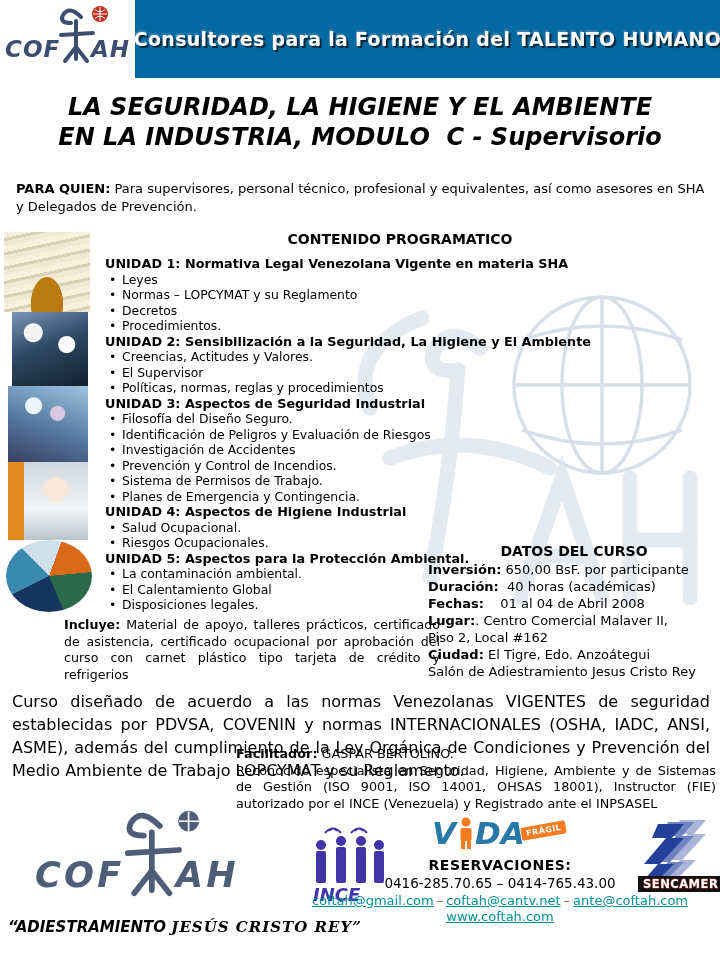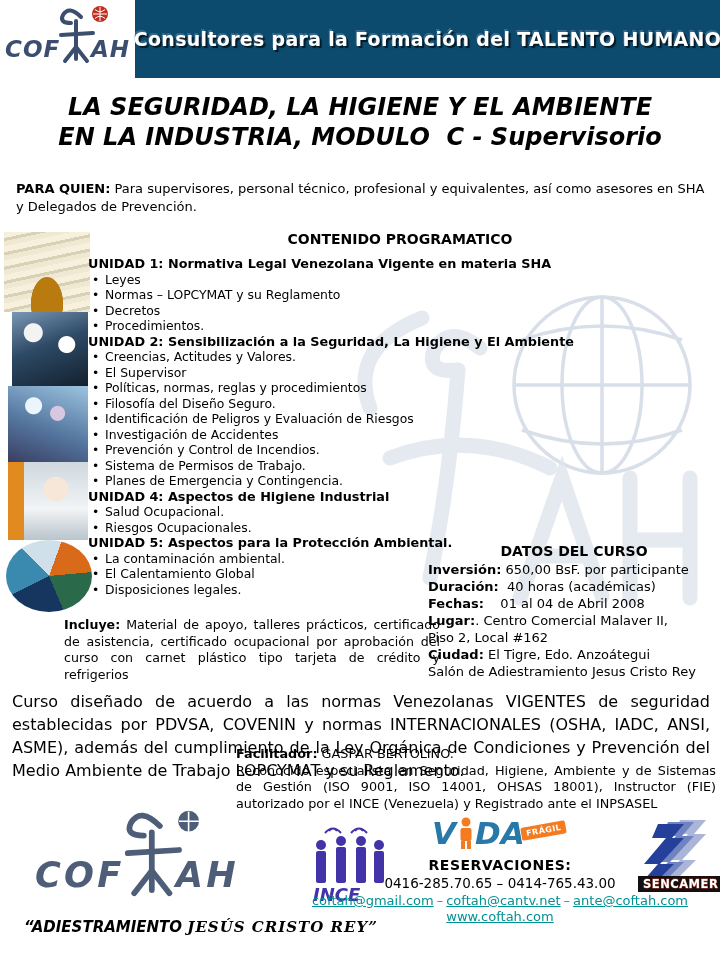--- a/index.html
+++ b/index.html
@@ -1,21 +1,21 @@
 <!DOCTYPE html>
 <html><head>
 <meta charset="utf-8">
 <style>
   html,body{margin:0;padding:0;background:#fff;}
   .page{position:relative;width:720px;height:960px;background:#fff;overflow:hidden;
         font-family:"DejaVu Sans",sans-serif;color:#000;}
   
   .logo-box{position:absolute;left:0;top:0;width:135px;height:78px;background:#fff;
             display:flex;align-items:center;justify-content:center;}
-  .banner{position:absolute;left:135px;top:0;width:585px;height:78px;background:#0c4a6e;
+  .banner{position:absolute;left:135px;top:0;width:585px;height:78px;background:#0369a1;
           display:flex;align-items:center;justify-content:center;}
   .banner span{color:#fff;font-weight:bold;font-size:19px;letter-spacing:.3px;white-space:pre;
           text-shadow:2px 2px 1px rgba(0,0,0,.65), -1px -2px 0 rgba(140,160,190,.35);}
   
   .title{position:absolute;left:0;top:92px;width:720px;text-align:center;
          font-style:italic;font-weight:800;font-size:24px;line-height:30px;}
   .title span{white-space:pre;}
   
   .paraquien{position:absolute;left:16px;top:180px;width:690px;font-size:13px;line-height:18px;}
   .paraquien b{font-weight:bold;}
@@ -36,21 +36,21 @@
     linear-gradient(200deg,#9cc4e0 0%,#5577a0 55%,#393e62 100%);}
   #ph-scientist{left:8px;top:462px;width:80px;height:78px;
     background:linear-gradient(90deg,#e08a20 0 20%, rgba(0,0,0,0) 20%),
     radial-gradient(circle at 60% 35%, #f7e7d8 0 12px, rgba(0,0,0,0) 13px),
     linear-gradient(180deg,#cfd8de 0%,#f2f4f6 60%,#b9c4cc 100%);}
   #ph-earth{left:6px;top:540px;width:86px;height:72px;border-radius:50%;
     background:conic-gradient(from 20deg,#d86a1a 0 18%,#2a6a4a 18% 38%,#16355f 38% 62%,#3a8ab0 62% 82%,#cfe0ea 82% 100%);}
   
   .contenido-title{position:absolute;left:80px;top:231px;width:640px;text-align:center;
     font-weight:bold;font-size:14px;z-index:1;}
-  .unidades{position:absolute;left:86px;top:256px;width:480px;z-index:1;}
+  .unidades{position:absolute;left:103px;top:256px;width:480px;z-index:1;}
   .unidad-heading{font-weight:bold;font-size:12.8px;line-height:15.5px;padding-left:2px;white-space:nowrap;}
   .bullet-item{display:flex;font-size:12.4px;line-height:15.5px;}
   .bullet-item .blt{width:13px;padding-left:6px;flex:none;}
   
   .datos{position:absolute;left:428px;top:543px;width:292px;z-index:2;font-size:13px;line-height:17px;}
   .datos-title{font-weight:bold;font-size:14px;text-align:center;margin-bottom:1px;}
   .datos-row{white-space:pre-wrap;}
   .datos-row b{font-weight:bold;}
   
   .incluye{position:absolute;left:64px;top:617px;width:376px;font-size:12.6px;line-height:16.6px;
@@ -72,21 +72,21 @@
   
   .contact{position:absolute;left:280px;top:857px;width:440px;text-align:center;z-index:2;}
   .reservaciones{font-weight:bold;font-size:14px;letter-spacing:.5px;}
   .phones{font-size:13.5px;margin-top:2px;white-space:pre;}
   .emails{font-size:13px;margin-top:2px;}
   .emails a{color:#009193;text-decoration:underline;cursor:pointer;}
   .emails .sep{color:#b05a3a;padding:0 3px;}
   .website{font-size:13px;margin-top:1px;}
   .website a{color:#009193;text-decoration:underline;cursor:pointer;}
   
-  .tagline{position:absolute;left:24px;top:918px;font-size:15px;z-index:1;}
+  .tagline{position:absolute;left:8px;top:918px;font-size:15px;z-index:1;}
   .tagline .tbold{font-weight:900;font-style:italic;font-family:"DejaVu Sans",sans-serif;}
   .tagline .tscript{font-family:"DejaVu Serif",serif;font-style:italic;font-weight:bold;letter-spacing:1px;}
 </style>
 </head>
 <body>
 
 <div class="page">
 
   <svg class="watermark" width="390" height="340" viewBox="0 0 390 340">
     <g stroke="#b9c6d8" fill="none" stroke-width="3.5">
@@ -167,20 +167,21 @@
         <span>Creencias, Actitudes y Valores.</span>
       </div>
       <div class="bullet-item">
         <span class="blt">•</span>
         <span>El Supervisor</span>
       </div>
       <div class="bullet-item">
         <span class="blt">•</span>
         <span>Políticas, normas, reglas y procedimientos</span>
       </div>
+      <div class="unidad-heading">UNIDAD 3: Aspectos de Seguridad Industrial</div>
       <div class="bullet-item">
         <span class="blt">•</span>
         <span>Filosofía del Diseño Seguro.</span>
       </div>
       <div class="bullet-item">
         <span class="blt">•</span>
         <span>Identificación de Peligros y Evaluación de Riesgos</span>
       </div>
       <div class="bullet-item">
         <span class="blt">•</span>

